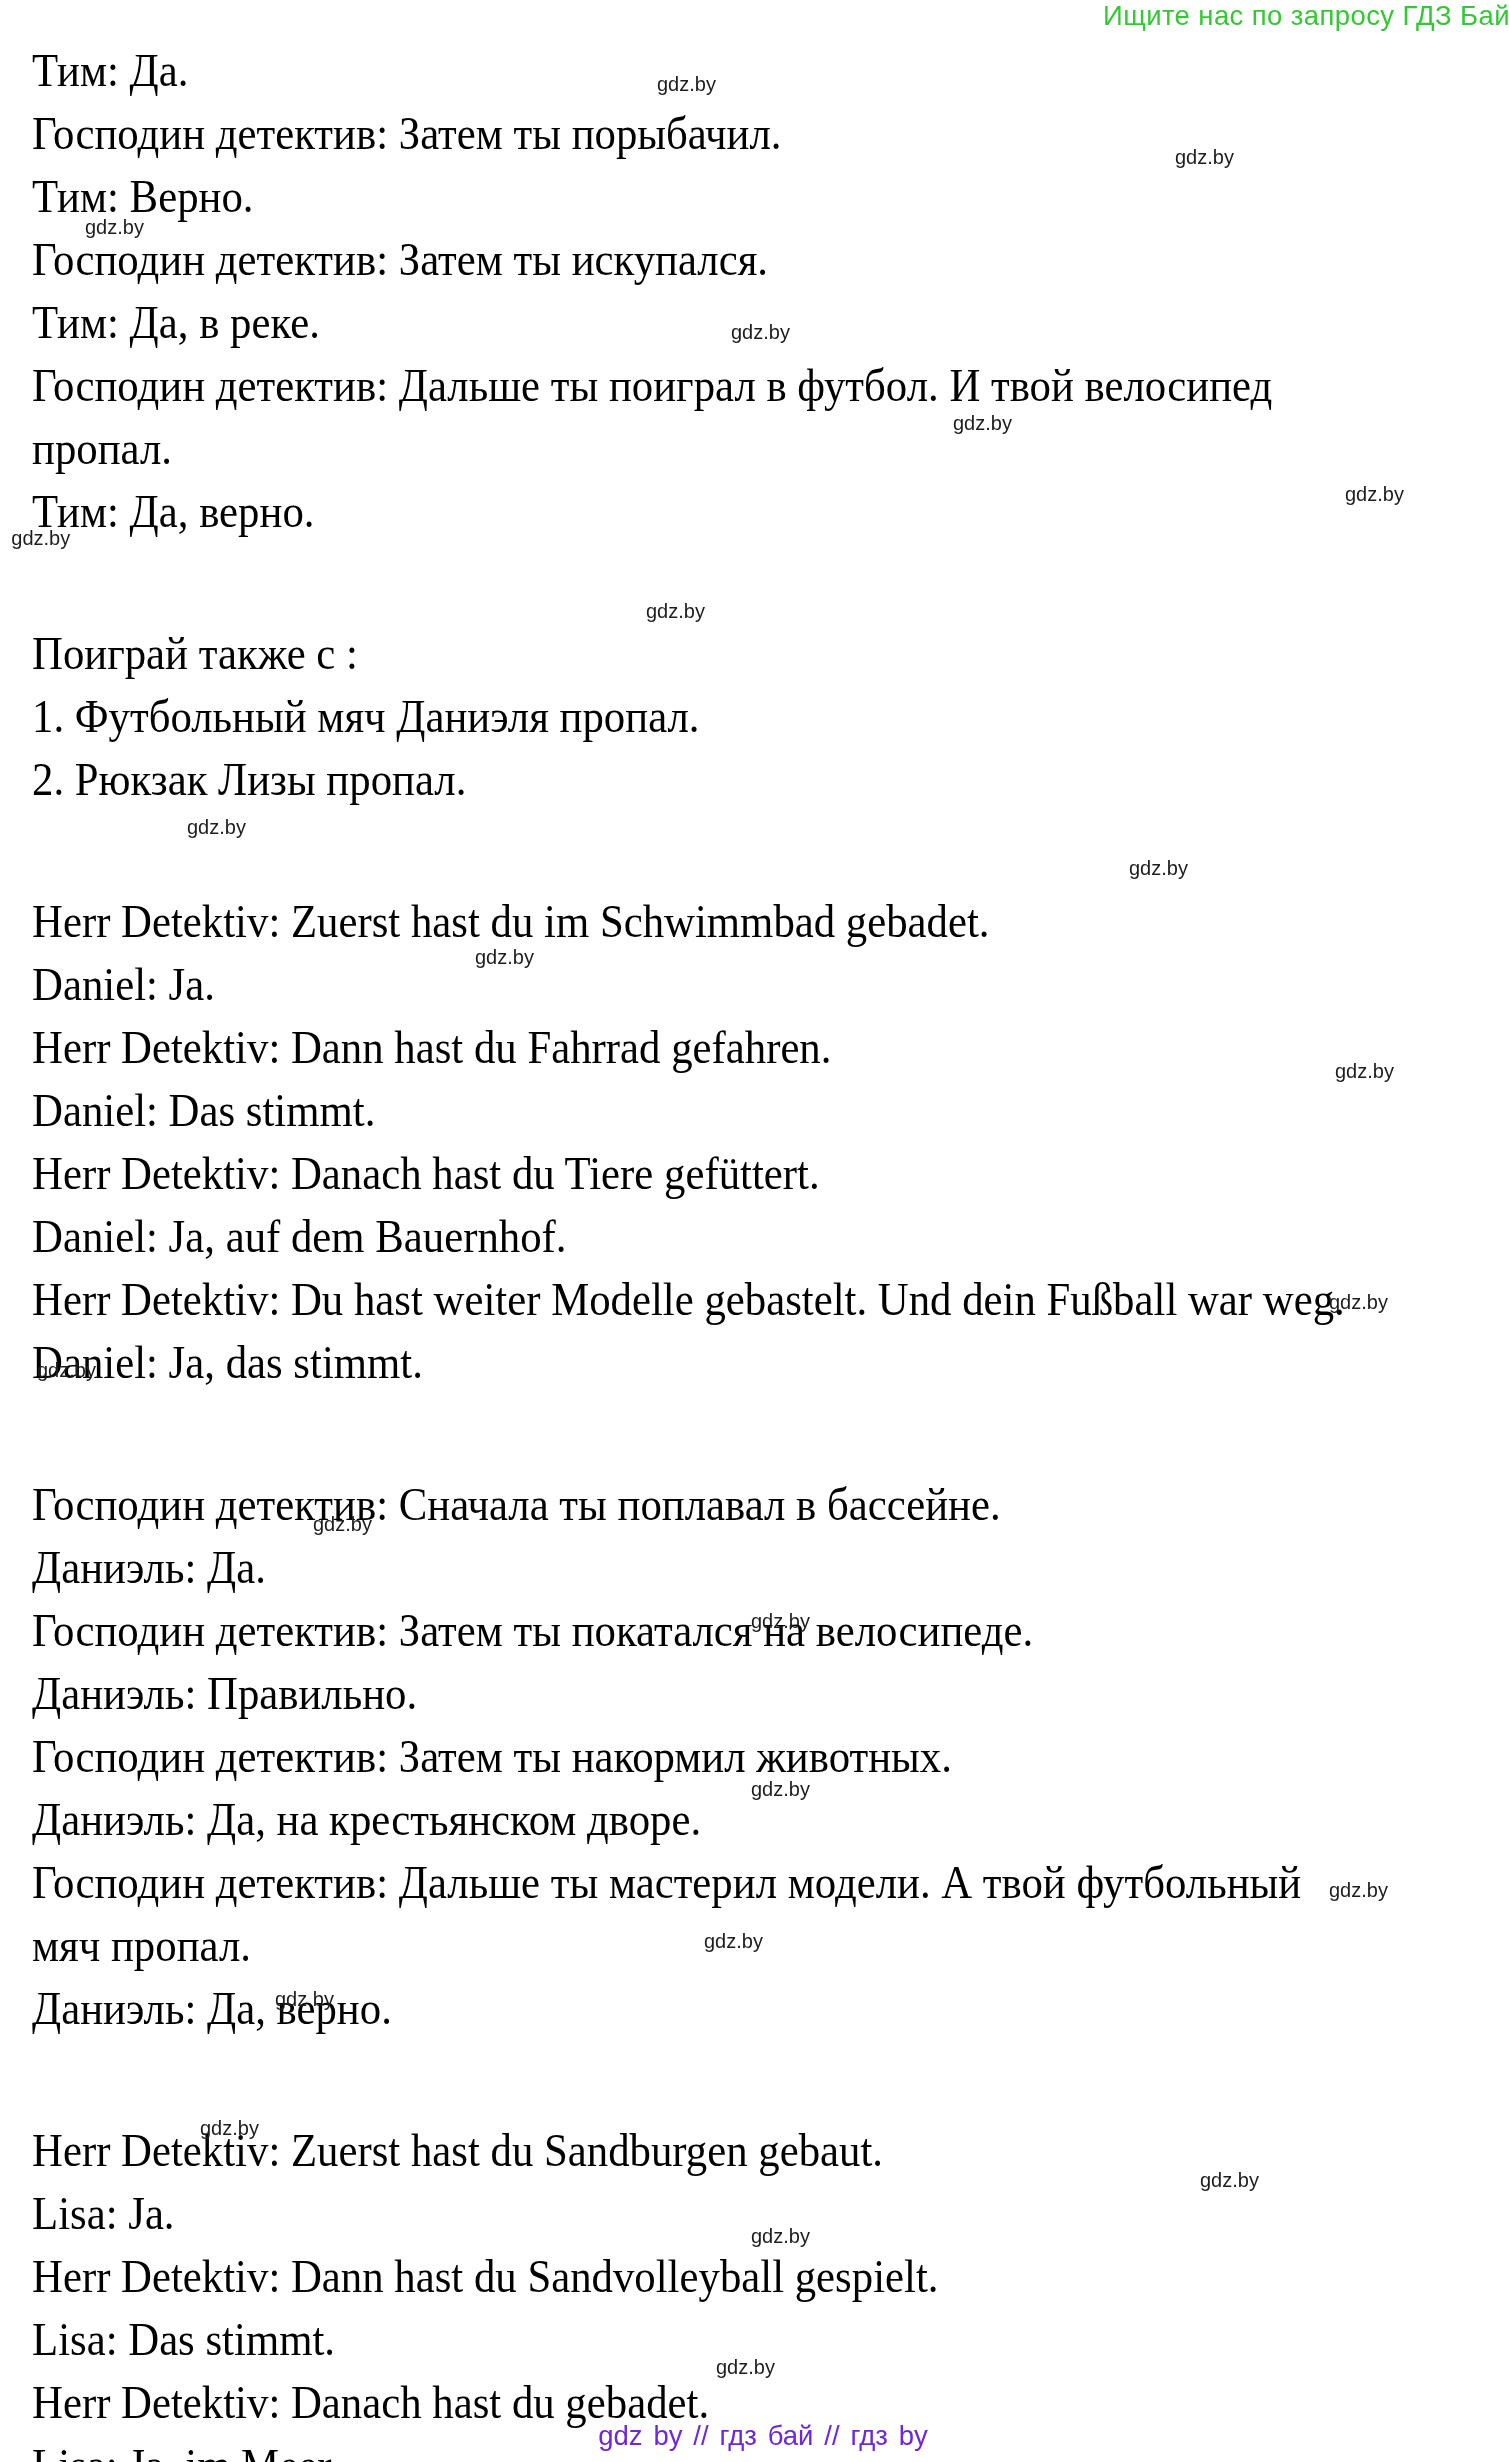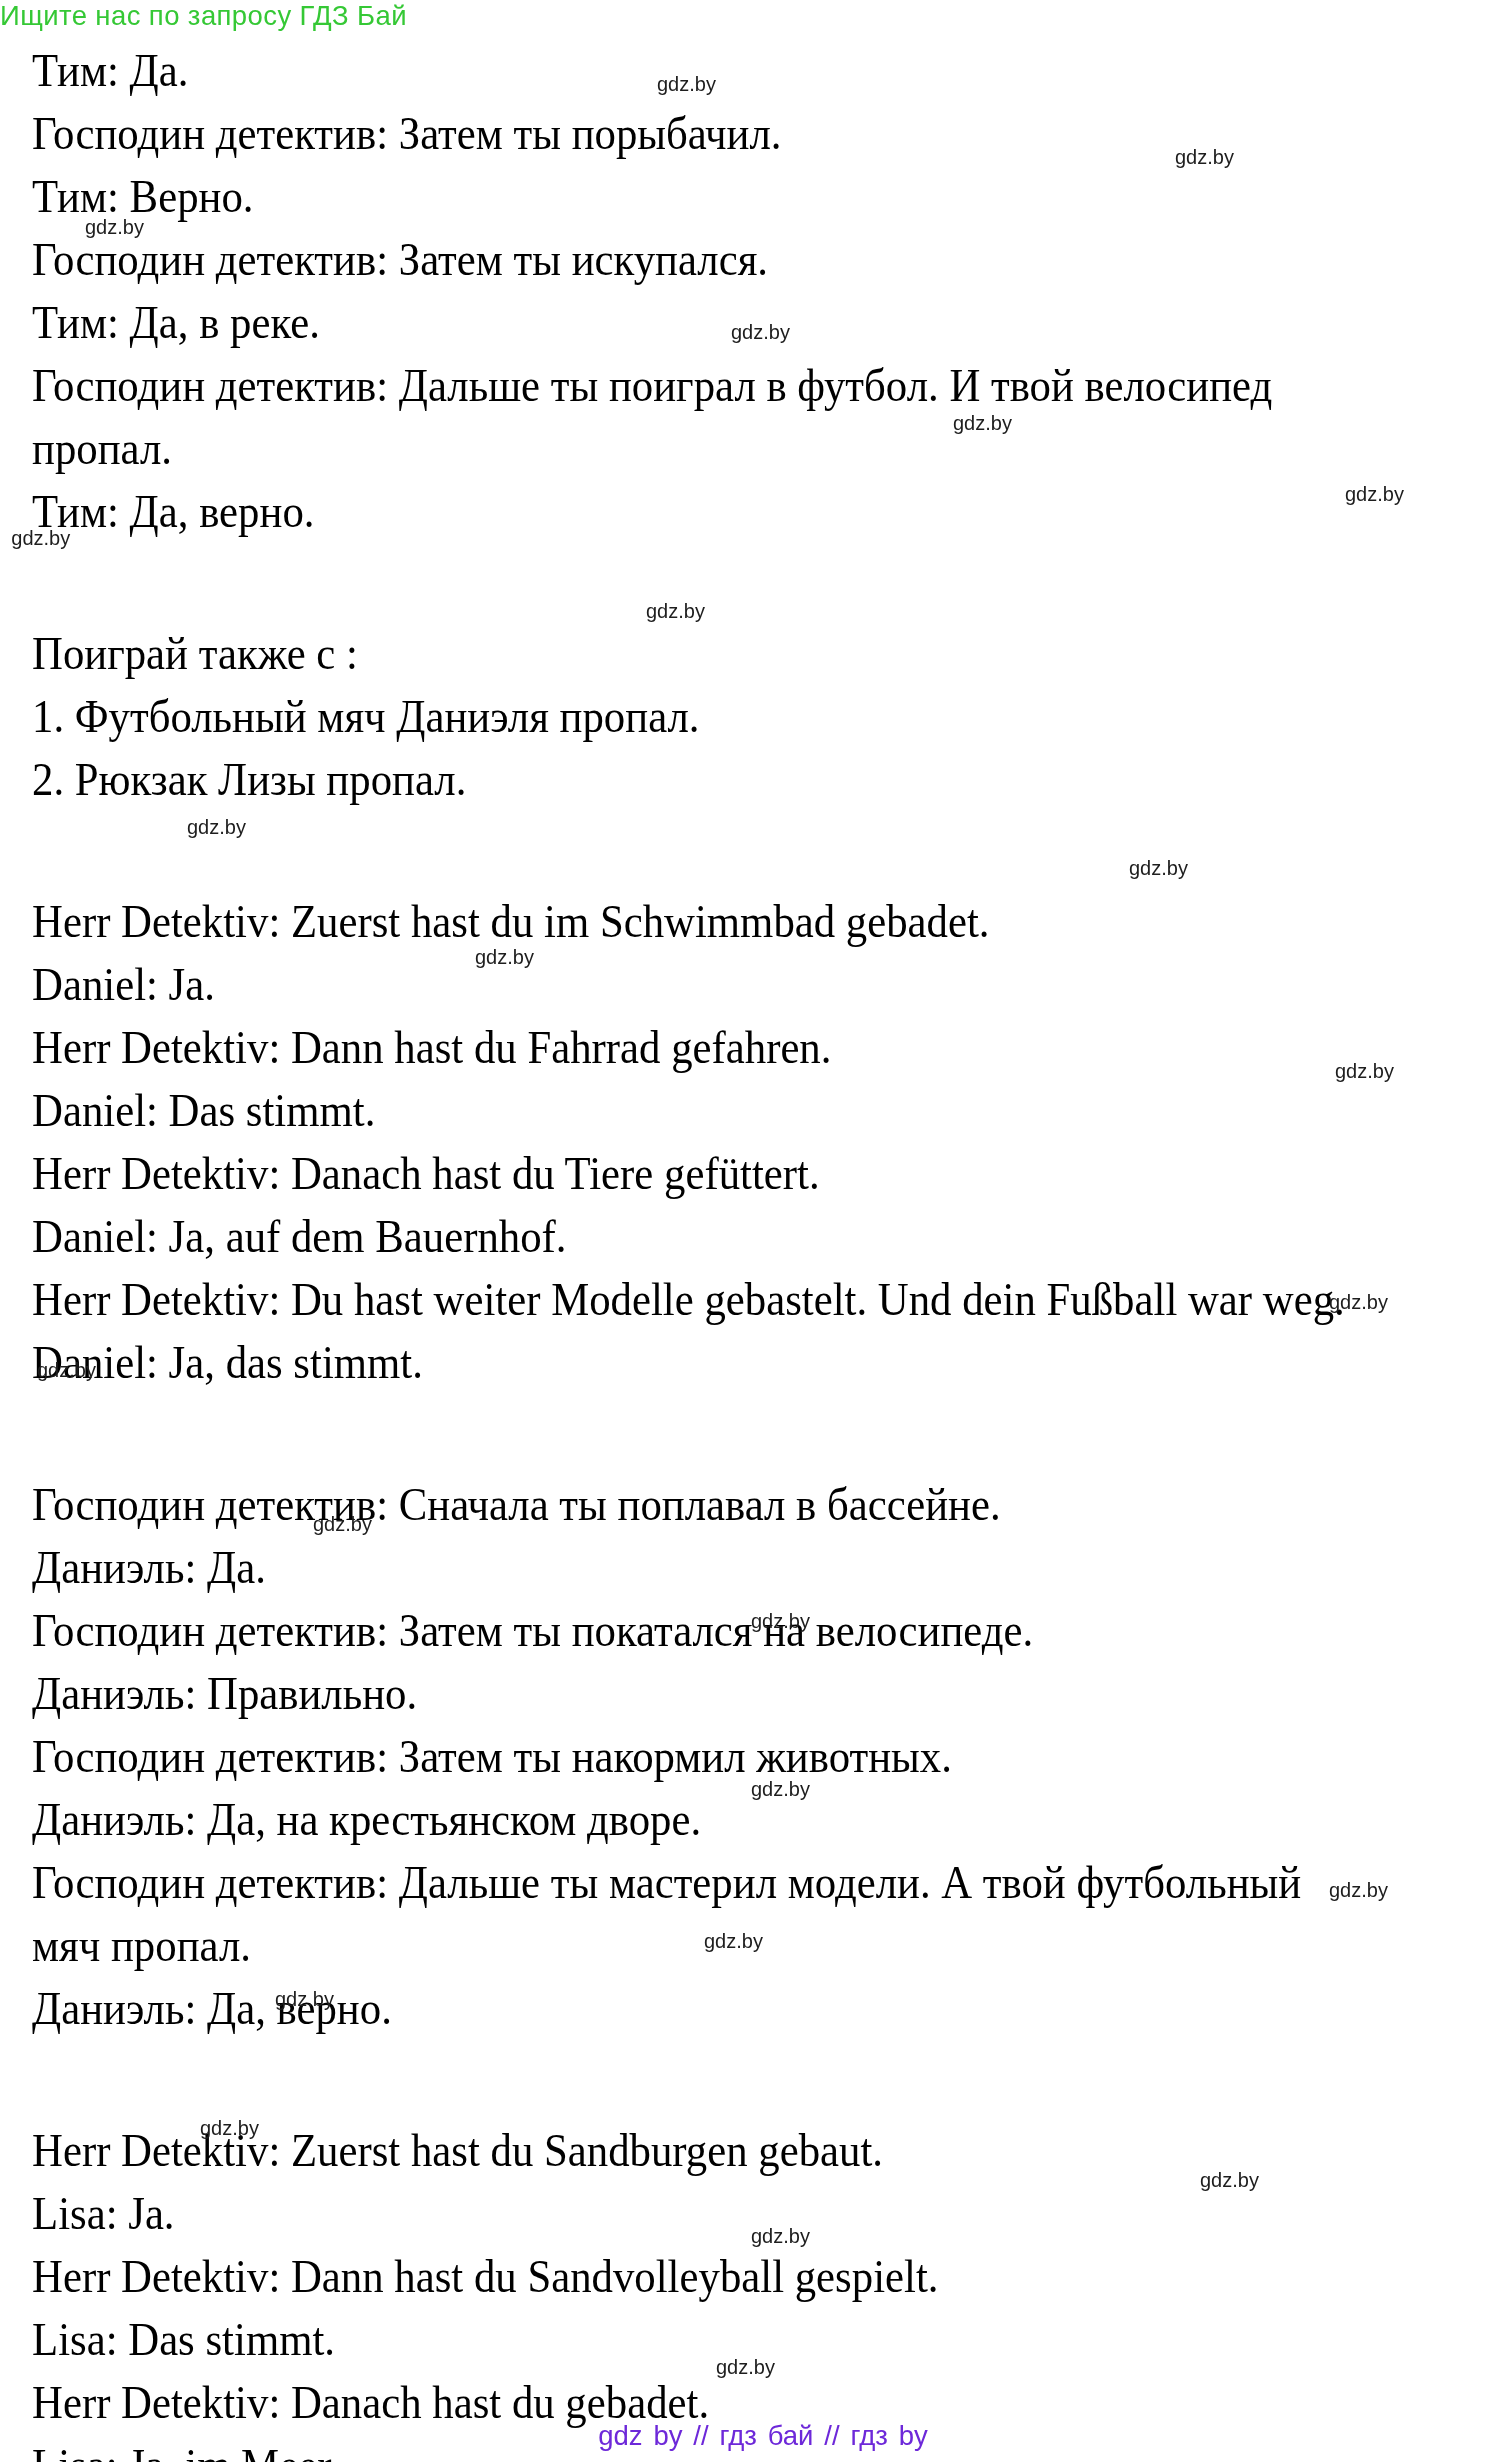--- a/index.html
+++ b/index.html
@@ -13,21 +13,21 @@
     position: relative;
     background: #ffffff;
     overflow: hidden;
     font-family: "Liberation Serif", serif;
   }
   .promo-header {
     position: absolute;
     top: 0px;
     left: 0;
     width: 100%;
-    text-align: left;
+    text-align: right;
     font-family: "Liberation Sans", sans-serif;
     font-size: 27.5px;
     line-height: 32px;
     letter-spacing: 0.4px;
   }
   .doc {
     position: absolute;
     left: 32px;
     top: 39px;
     width: 1478px;

